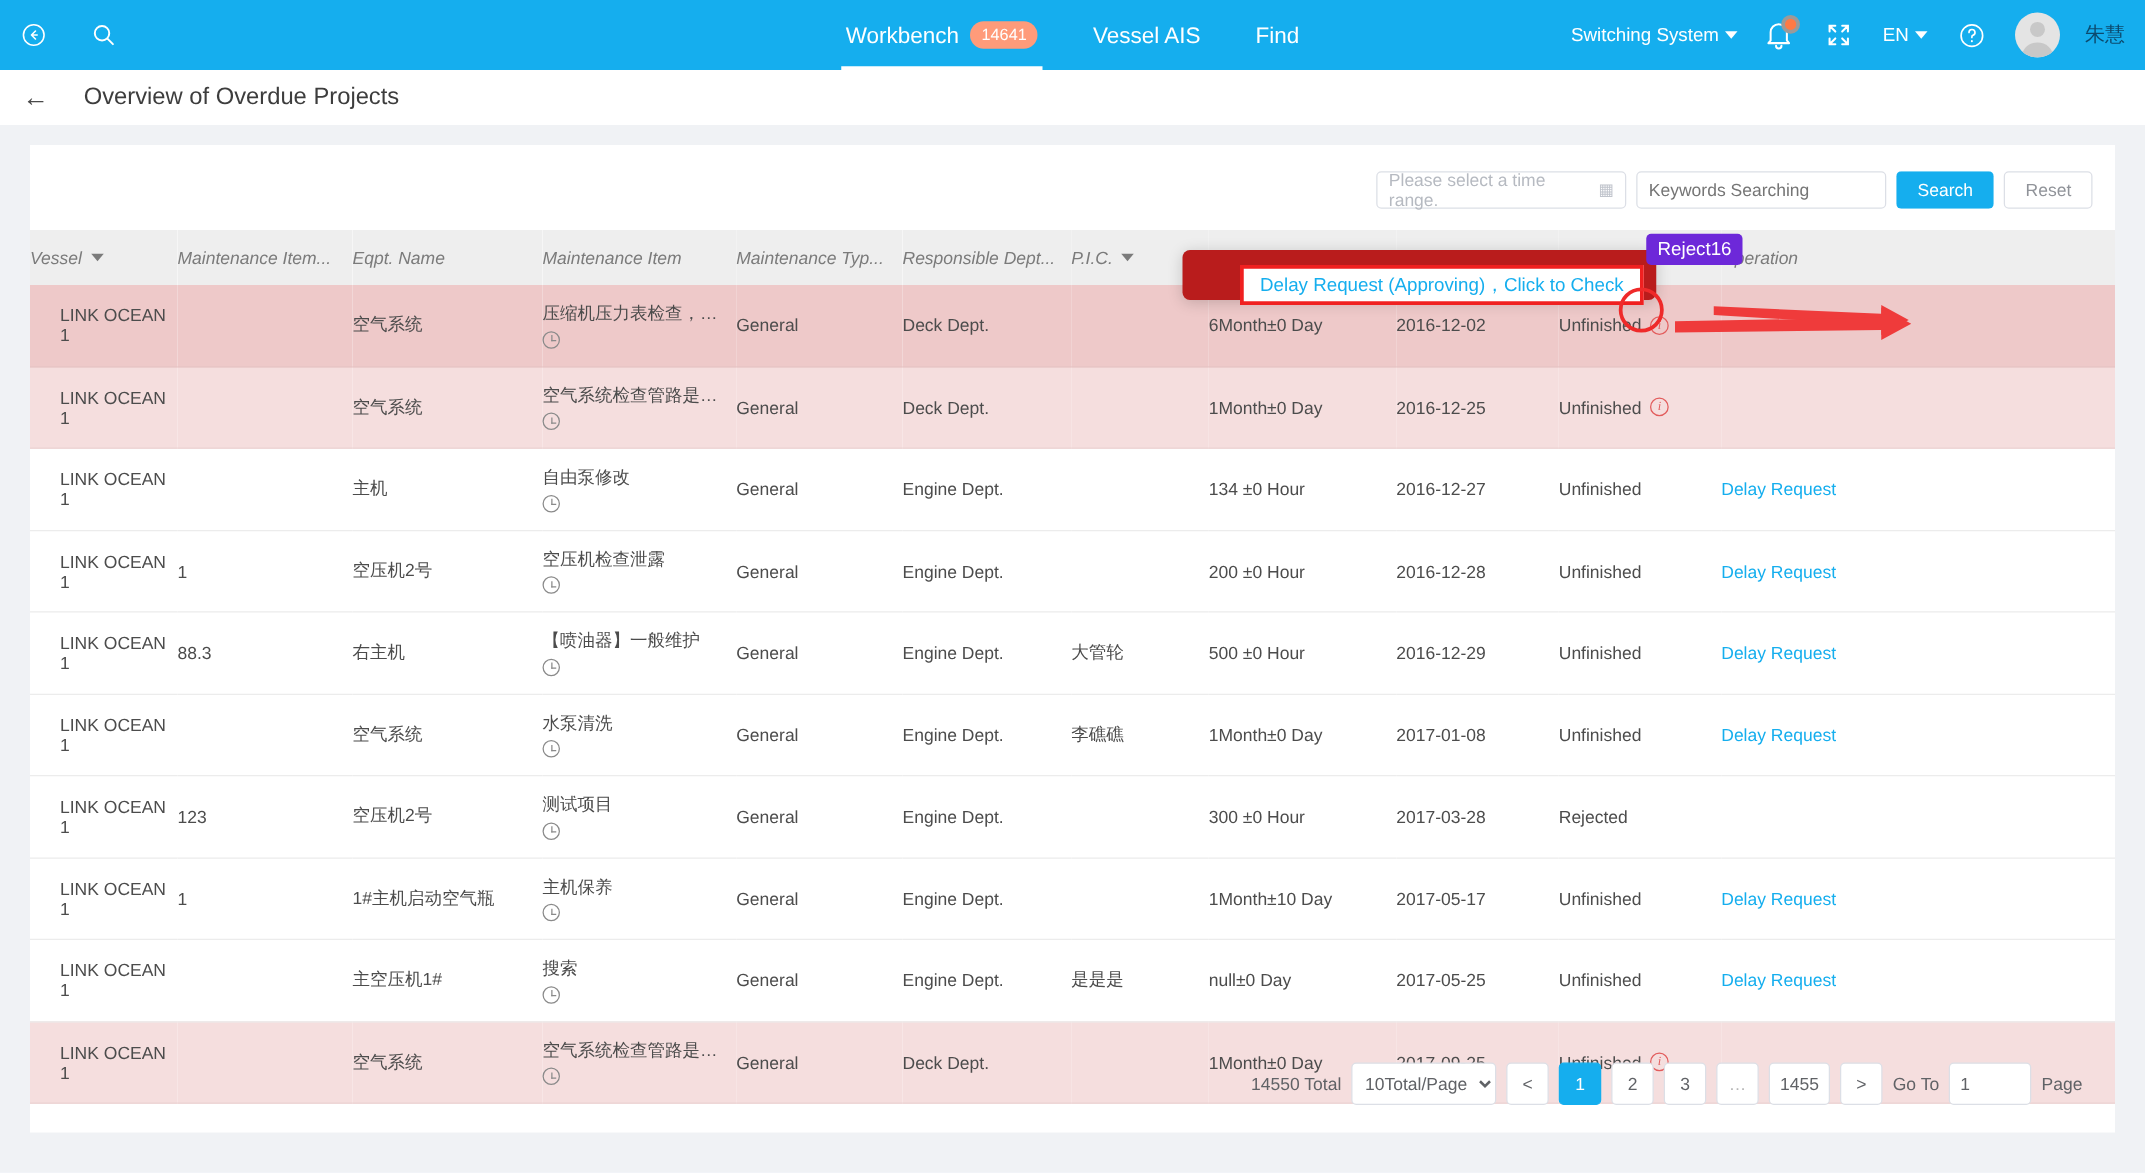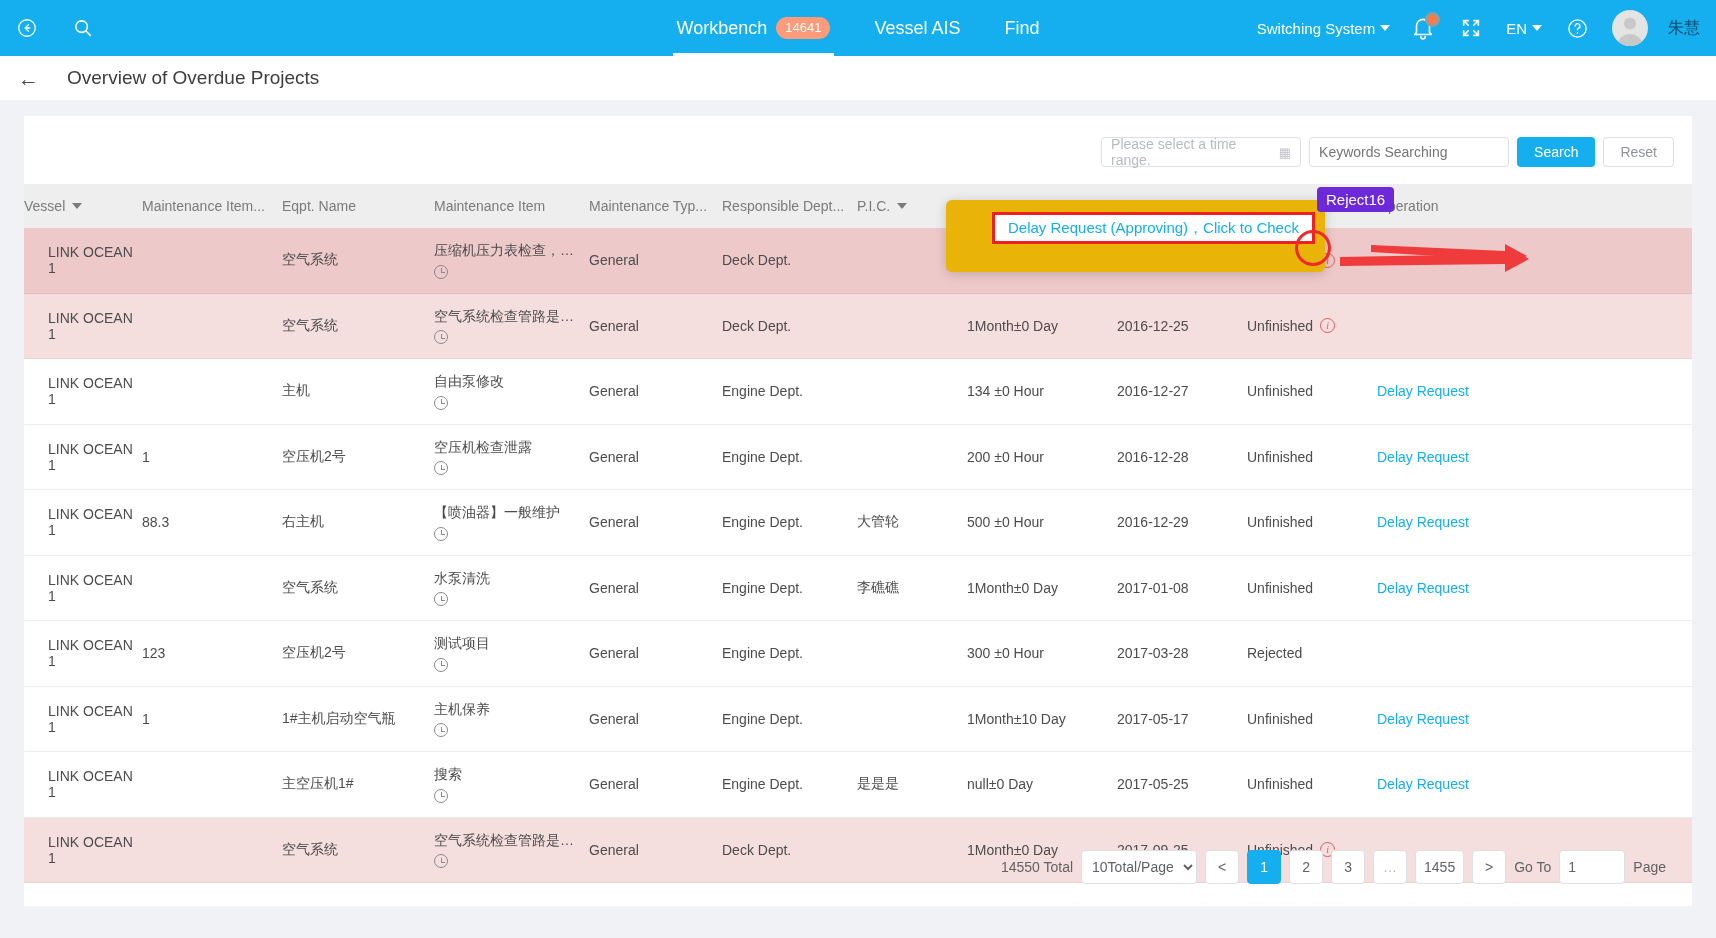--- a/index.html
+++ b/index.html
@@ -98,21 +98,21 @@
   }
   .btn-primary { background: #15aeee; color: #ffffff; }
   .btn-default { background: #ffffff; color: #909399; border-color: #dcdfe6; }
 
   
   .tbl { position: absolute; left: 0; top: 68px; width: 1668px; }
   table { border-collapse: collapse; width: 1668px; table-layout: fixed; }
   thead th {
     background: #eeeeee; color: #7b7b7b; font-size: 14px; font-weight: 400;
     text-align: left; padding: 13px 8px 13px 0; height: 44px; vertical-align: middle;
-    white-space: nowrap; overflow: hidden; text-overflow: ellipsis;
+    white-space: nowrap; overflow: hidden; text-overflow: ellipsis; font-style: italic;
   }
   thead th .hdr { display: inline-flex; align-items: center; gap: 7px; }
   .caret-g {
     width: 0; height: 0; border-left: 5px solid transparent; border-right: 5px solid transparent;
     border-top: 6px solid #7b7b7b; display: inline-block; cursor: pointer;
   }
   tbody td {
     font-size: 14px; color: #4c4c4c; padding: 14px 8px 14px 0; vertical-align: middle;
     border-bottom: 1px solid #ececec; height: 50px;
   }
@@ -129,22 +129,22 @@
   .statuscell { display: inline-flex; align-items: center; gap: 7px; }
   .info-ico {
     width: 15px; height: 15px; border-radius: 50%; border: 1px solid #e25c5c; color: #e25c5c;
     font-size: 10px; line-height: 13px; text-align: center; font-style: italic;
     font-family: "Liberation Serif", serif; cursor: pointer; display: inline-block;
   }
   .link { color: #15aeee; cursor: pointer; font-size: 14px; }
 
   
   .popover {
-    position: absolute; left: 946px; top: 200px; width: 379px; height: 72px;
-    background: #eab308; border-radius: 6px; box-shadow: 0 2px 12px rgba(0,0,0,.18);
+    position: absolute; left: 946px; top: 200px; width: 379px; height: 40px;
+    background: #b91c1c; border-radius: 6px; box-shadow: 0 2px 12px rgba(0,0,0,.18);
     z-index: 40;
   }
   .popover .inner {
     position: absolute; left: 46px; top: 12px; width: 323px; height: 32px;
     border: 3px solid #f02020; display: flex; align-items: center; justify-content: center;
     background: #ffffff;
   }
   .popover .inner span { color: #15aeee; font-size: 15px; white-space: nowrap; }
 
   

